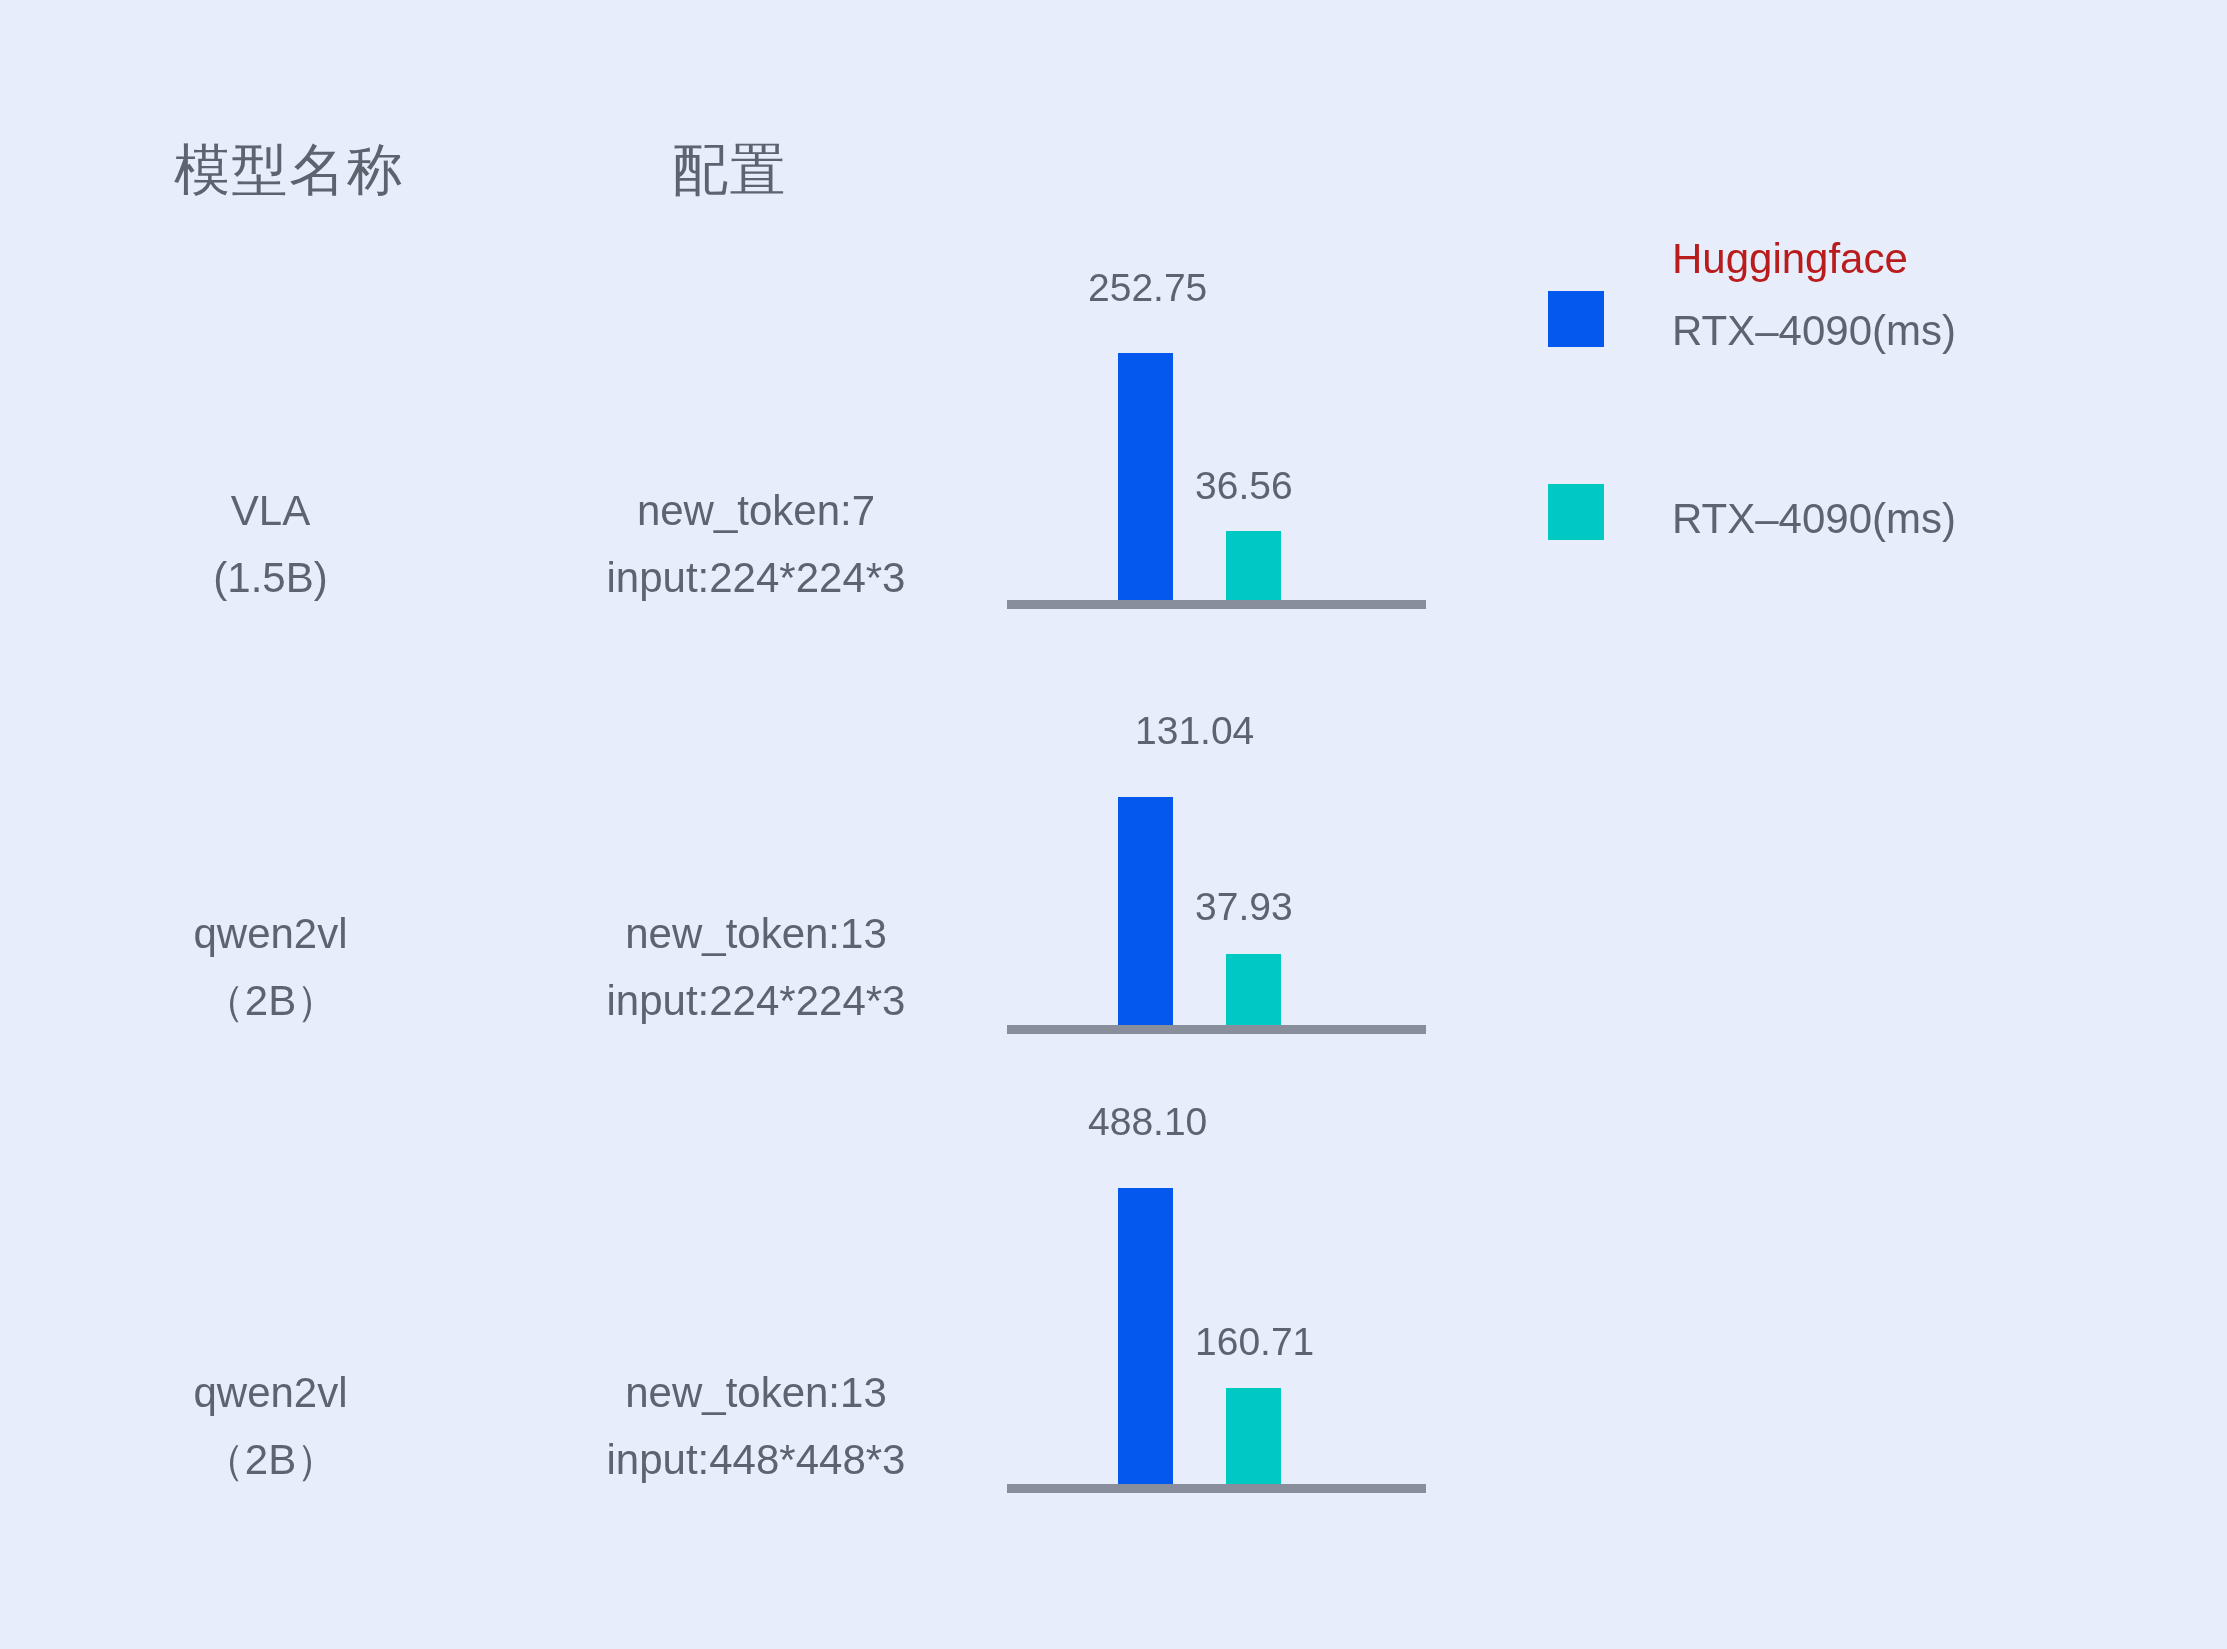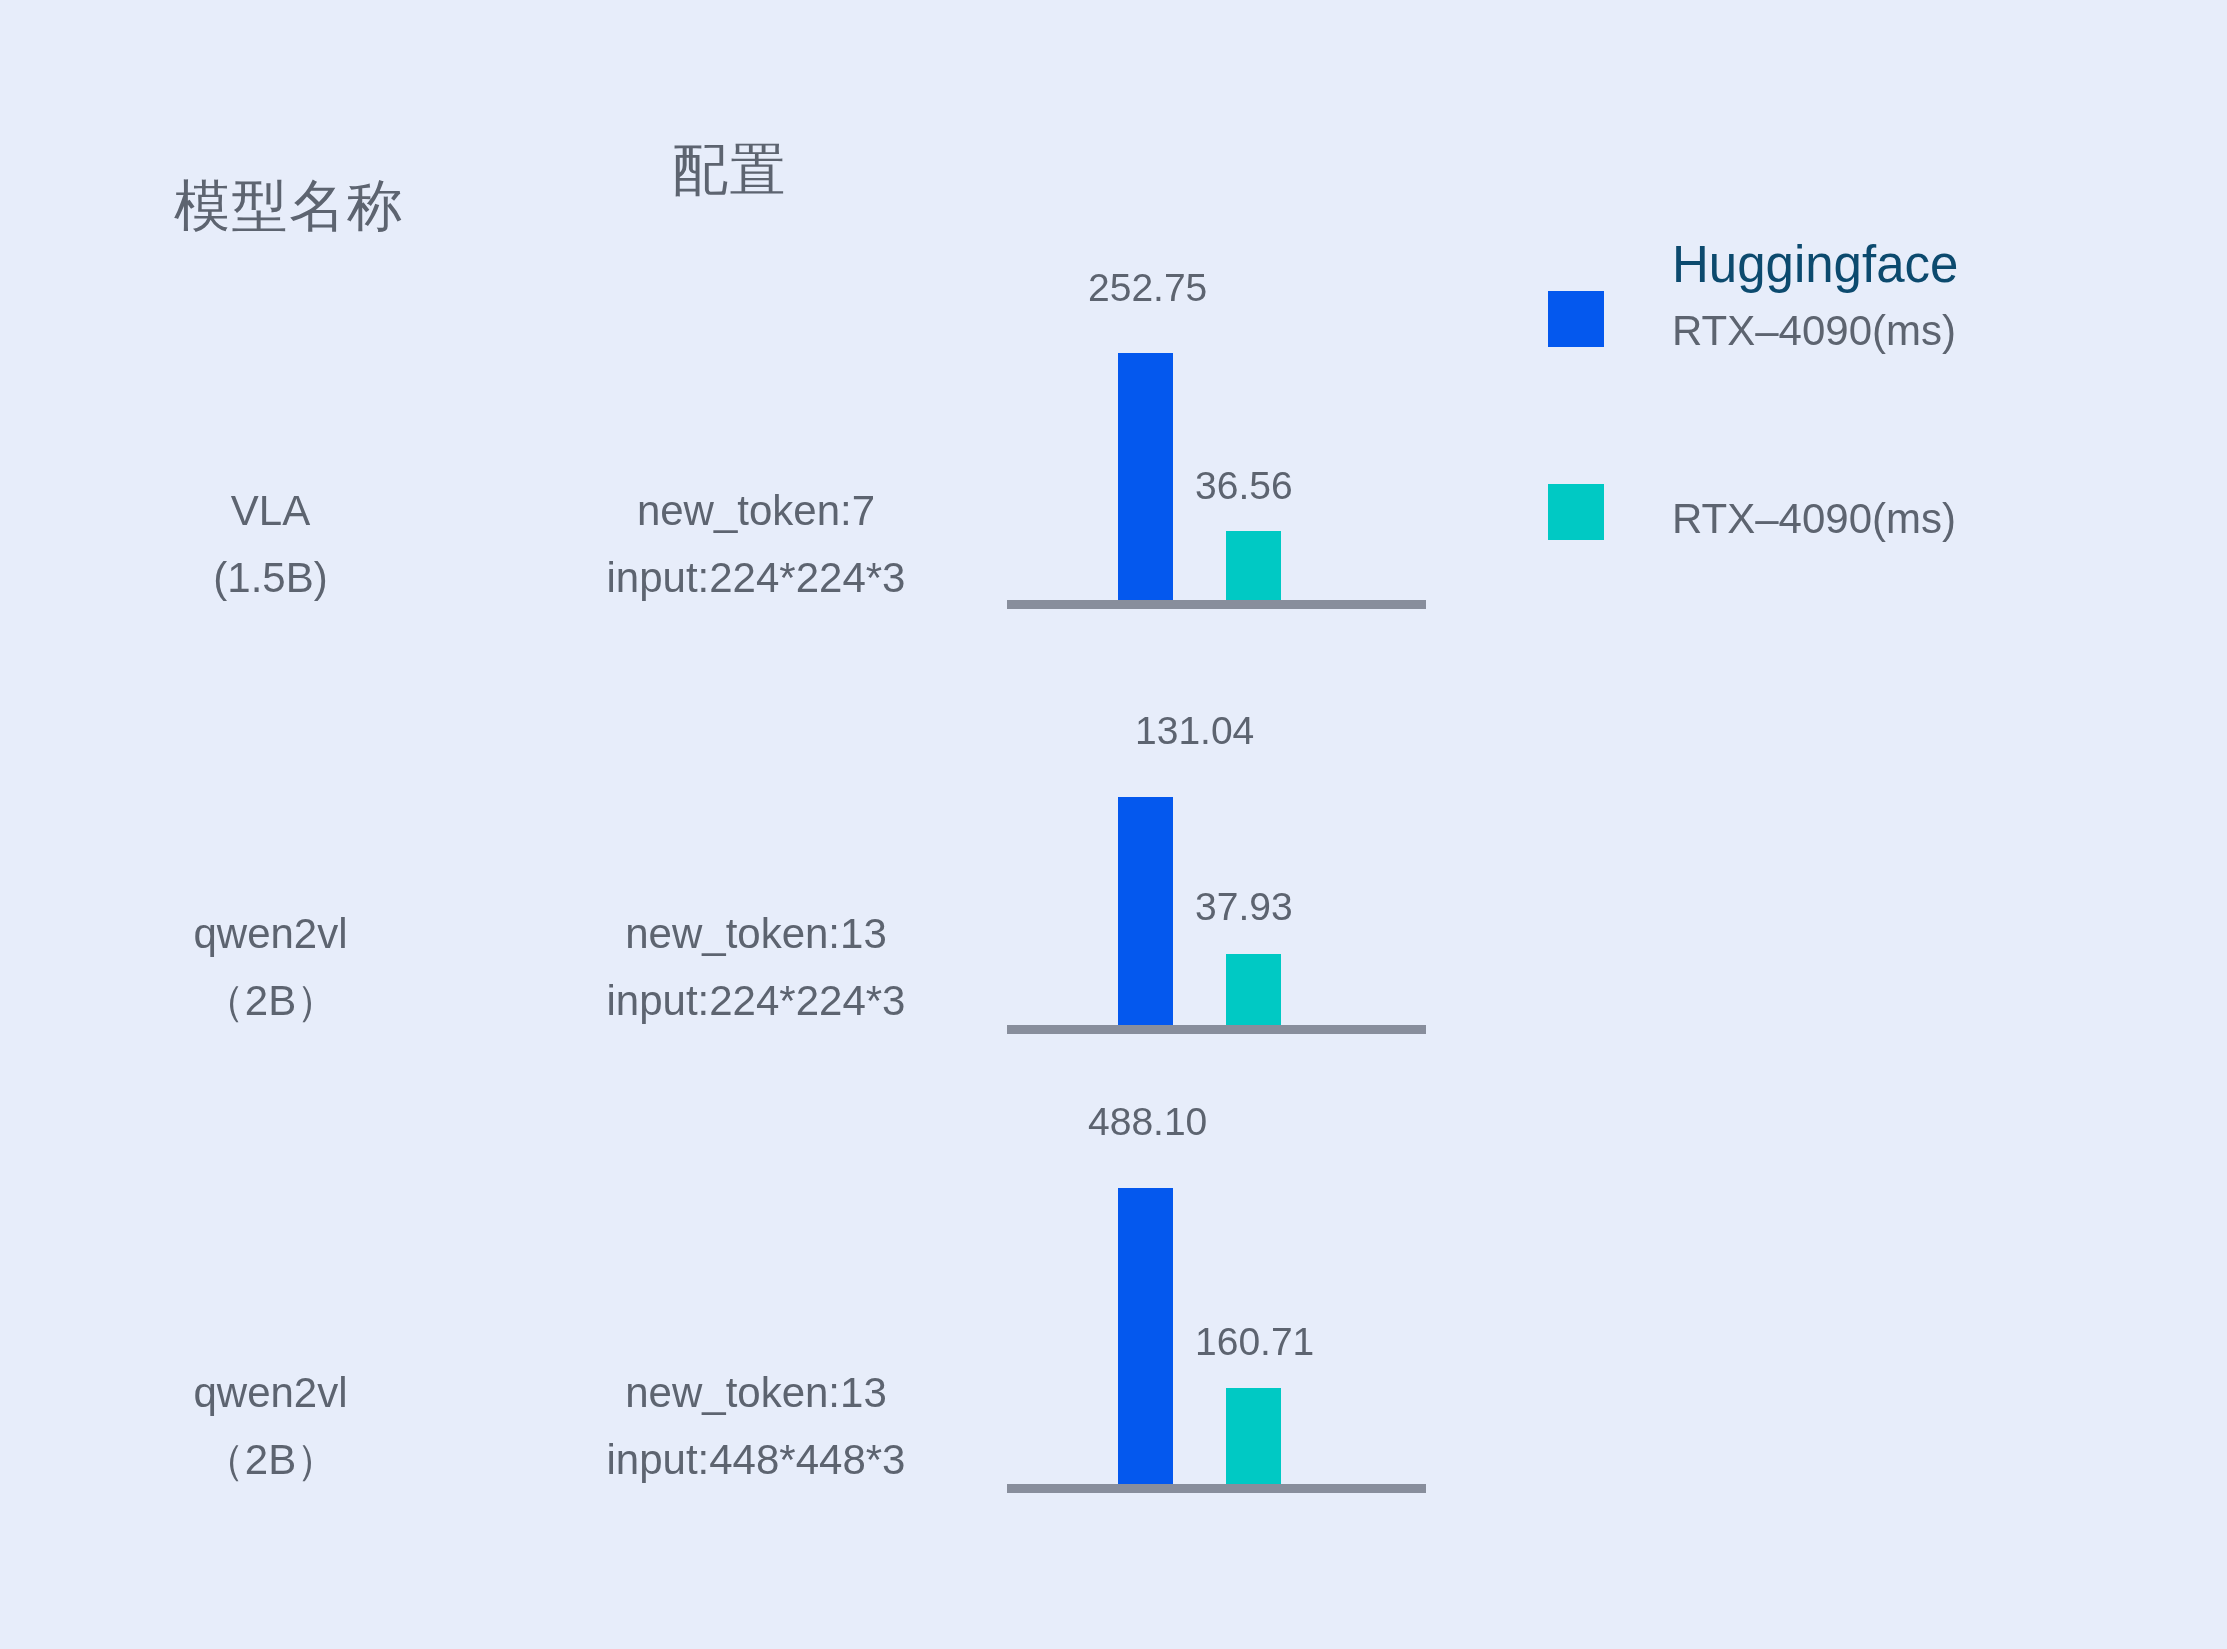--- a/index.html
+++ b/index.html
@@ -24,21 +24,21 @@
 
   
   .col-header {
     position: absolute;
     color: #5d6470;
     font-size: 56px;
     font-weight: 400;
     letter-spacing: 1.6px;
     white-space: nowrap;
   }
-  #header-model-name { left: 174px; top: 133px; margin-top: 36px; }
+  #header-model-name { left: 174px; top: 133px; }
   #header-config     { left: 652px; top: 133px; margin-left: 20px; }
 
   
   .chart-row {
     position: absolute;
     left: 0;
     width: 2227px;
   }
   .row-1 { top: 439px; }
   .row-2 { top: 862px; }
@@ -121,22 +121,22 @@
   .legend-entry-1 .legend-swatch { top: 56px; background: #0458ee; }
   .legend-entry-2 .legend-swatch { top: 61px; background: #00c9c4; }
 
   .legend-text {
     position: absolute;
     left: 124px;
     white-space: nowrap;
   }
   .legend-title {
     top: 0;
-    font-size: 51px;
-    color: #0c4a6e;
+    font-size: 42px;
+    color: #b91c1c;
   }
   .legend-sub {
     top: 72px;
     font-size: 42px;
     color: #5d6470;
   }
 </style>
 </head>
 <body style="background: rgb(231, 237, 250);">
 

